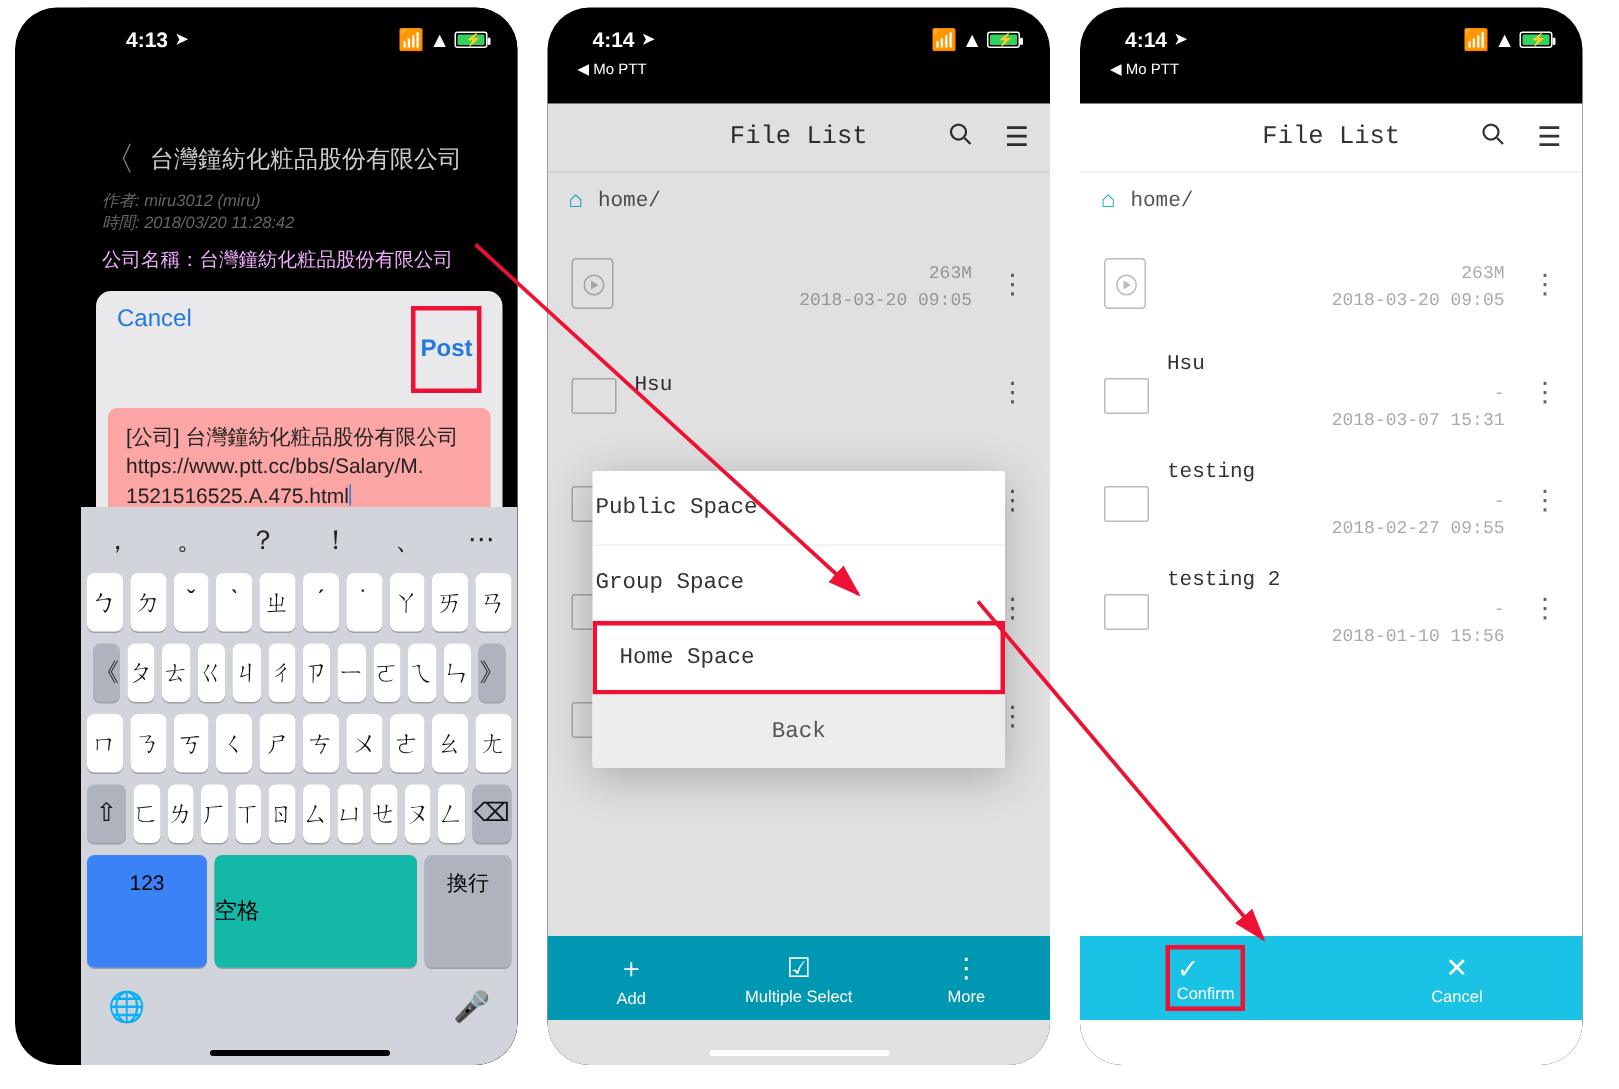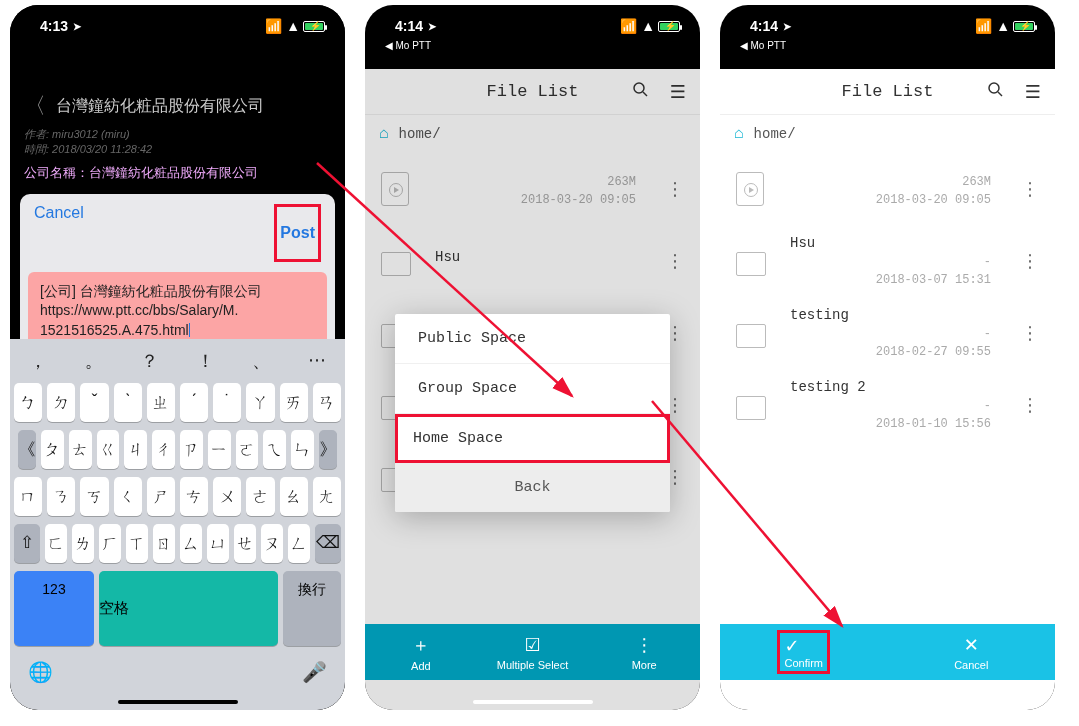--- a/index.html
+++ b/index.html
@@ -42,21 +42,21 @@
   .status-right { display: flex; gap: 3px; align-items: center; }
   .battery {
     display:inline-block; width:22px; height:11px; border:1px solid #fff; border-radius:2px; position:relative;
   }
   .battery::after { content:""; position:absolute; right:-3px; top:3px; width:2px; height:5px; background:#fff; border-radius:1px;}
   .battery .fill { position:absolute; inset:1px; background:#33d15f; border-radius:1px;}
   .battery .bolt { position:absolute; left:6px; top:-1px; font-size:9px; color:#000;}
   .back-label { font-size:10px; color:#fff; padding-left:20px; margin-top:-3px;}
 
   
-  .s1-content { position:absolute; inset:0; background:#000; }
+  .s1-content { position:absolute; inset:0; background:#000;margin-left:44px; }
   .s1-header { padding: 48px 14px 6px; display:flex; align-items:center; gap:10px; color:#aaa;}
   .s1-back-arrow { font-size:22px; color:#888; }
   .s1-title { font-size:16px; color:#ccc; }
   .s1-meta { font-size:11px; color:#666; padding: 0 14px; line-height:1.4;font-style:italic;}
   .s1-body { font-size:13px; color:#f0abfc; padding:6px 14px; }
   .s1-modal {
     background:#e9e9ec; border-radius:10px; margin:6px 10px 0; padding:0; overflow:hidden;
   }
   .s1-modal-head { display:flex; justify-content:space-between; padding:10px 14px; font-size:16px;}
   .s1-cancel { color:#2478e0; }
@@ -99,42 +99,42 @@
   .filelist-bg { position:absolute; inset:0; background:#fff;font-family:Liberation Mono, monospace; }
   .fl-header {
     display:flex; align-items:center; justify-content:center; height:46px; position:relative;
     color:#333; font-size:17px; font-weight:500; border-bottom:1px solid #eee;
   }
   .fl-header .search-ic { position:absolute; right:52px; font-size:17px; color:#333;}
   .fl-header .menu-ic { position:absolute; right:14px; font-size:18px; color:#333;}
   .fl-path { display:flex; align-items:center; gap:10px; padding:10px 14px; font-size:14px; color:#555;}
   .home-ic { color:#1bb7d4; font-size:16px;}
   .fl-item {
-    display:flex; align-items:center; padding:10px 10px; gap:24px; position:relative; min-height:72px;
+    display:flex; align-items:center; padding:10px 10px; gap:12px; position:relative; min-height:72px;
   }
   .fl-icon {
     width:28px; height:34px; border:1.5px solid #bbb; border-radius:3px; position:relative; flex-shrink:0; margin-left:6px;
   }
   .fl-icon.folder { width:30px; height:24px; border-radius:2px; margin-top:6px;}
   .fl-icon.media::before {
     content:""; position:absolute; left:7px; top:10px; width:12px; height:12px; border:1.5px solid #bbb; border-radius:50%;
   }
   .fl-icon.media::after { content:""; position:absolute; left:12px; top:14px; border-left:5px solid #bbb; border-top:3px solid transparent; border-bottom:3px solid transparent;}
   .fl-text { flex:1; display:flex; flex-direction:column; gap:4px; }
   .fl-name { font-size:14px; color:#333;}
   .fl-meta { display:flex; justify-content:flex-end; gap:12px; font-size:12px; color:#aaa; text-align:right;}
   .fl-meta .size { }
   .fl-more { color:#666; font-size:18px; padding:0 6px;}
 
   .s2-dim { position:absolute; inset:0; background:rgba(0,0,0,.12);}
   .s2-popup {
     position:absolute; left:30px; right:30px; top:245px; background:#fff; border-radius:2px; box-shadow:0 6px 30px rgba(0,0,0,.25);
     overflow:hidden; z-index:40;
   }
-  .s2-pop-item { padding:16px 23px; font-size:15px; color:#333; border-bottom:1px solid #f0f0f0;}
+  .s2-pop-item { padding:16px 2px; font-size:15px; color:#333; border-bottom:1px solid #f0f0f0;}
   .s2-pop-back { padding:16px 18px; font-size:15px; color:#555; text-align:center; background:#ededed;}
   .home-space-box { border:3px solid #e13; padding:13px 15px; }
 
   .toolbar {
     position:absolute; bottom:30px; left:0; right:0; height:56px; background:#0097b2; display:flex;
   }
   .tb-item { flex:1; display:flex; flex-direction:column; align-items:center; justify-content:center; color:#fff; font-size:11px; gap:3px;}
   .tb-item .glyph { font-size:18px;}
 
   .toolbar3 { background:#1ac2e6; }

